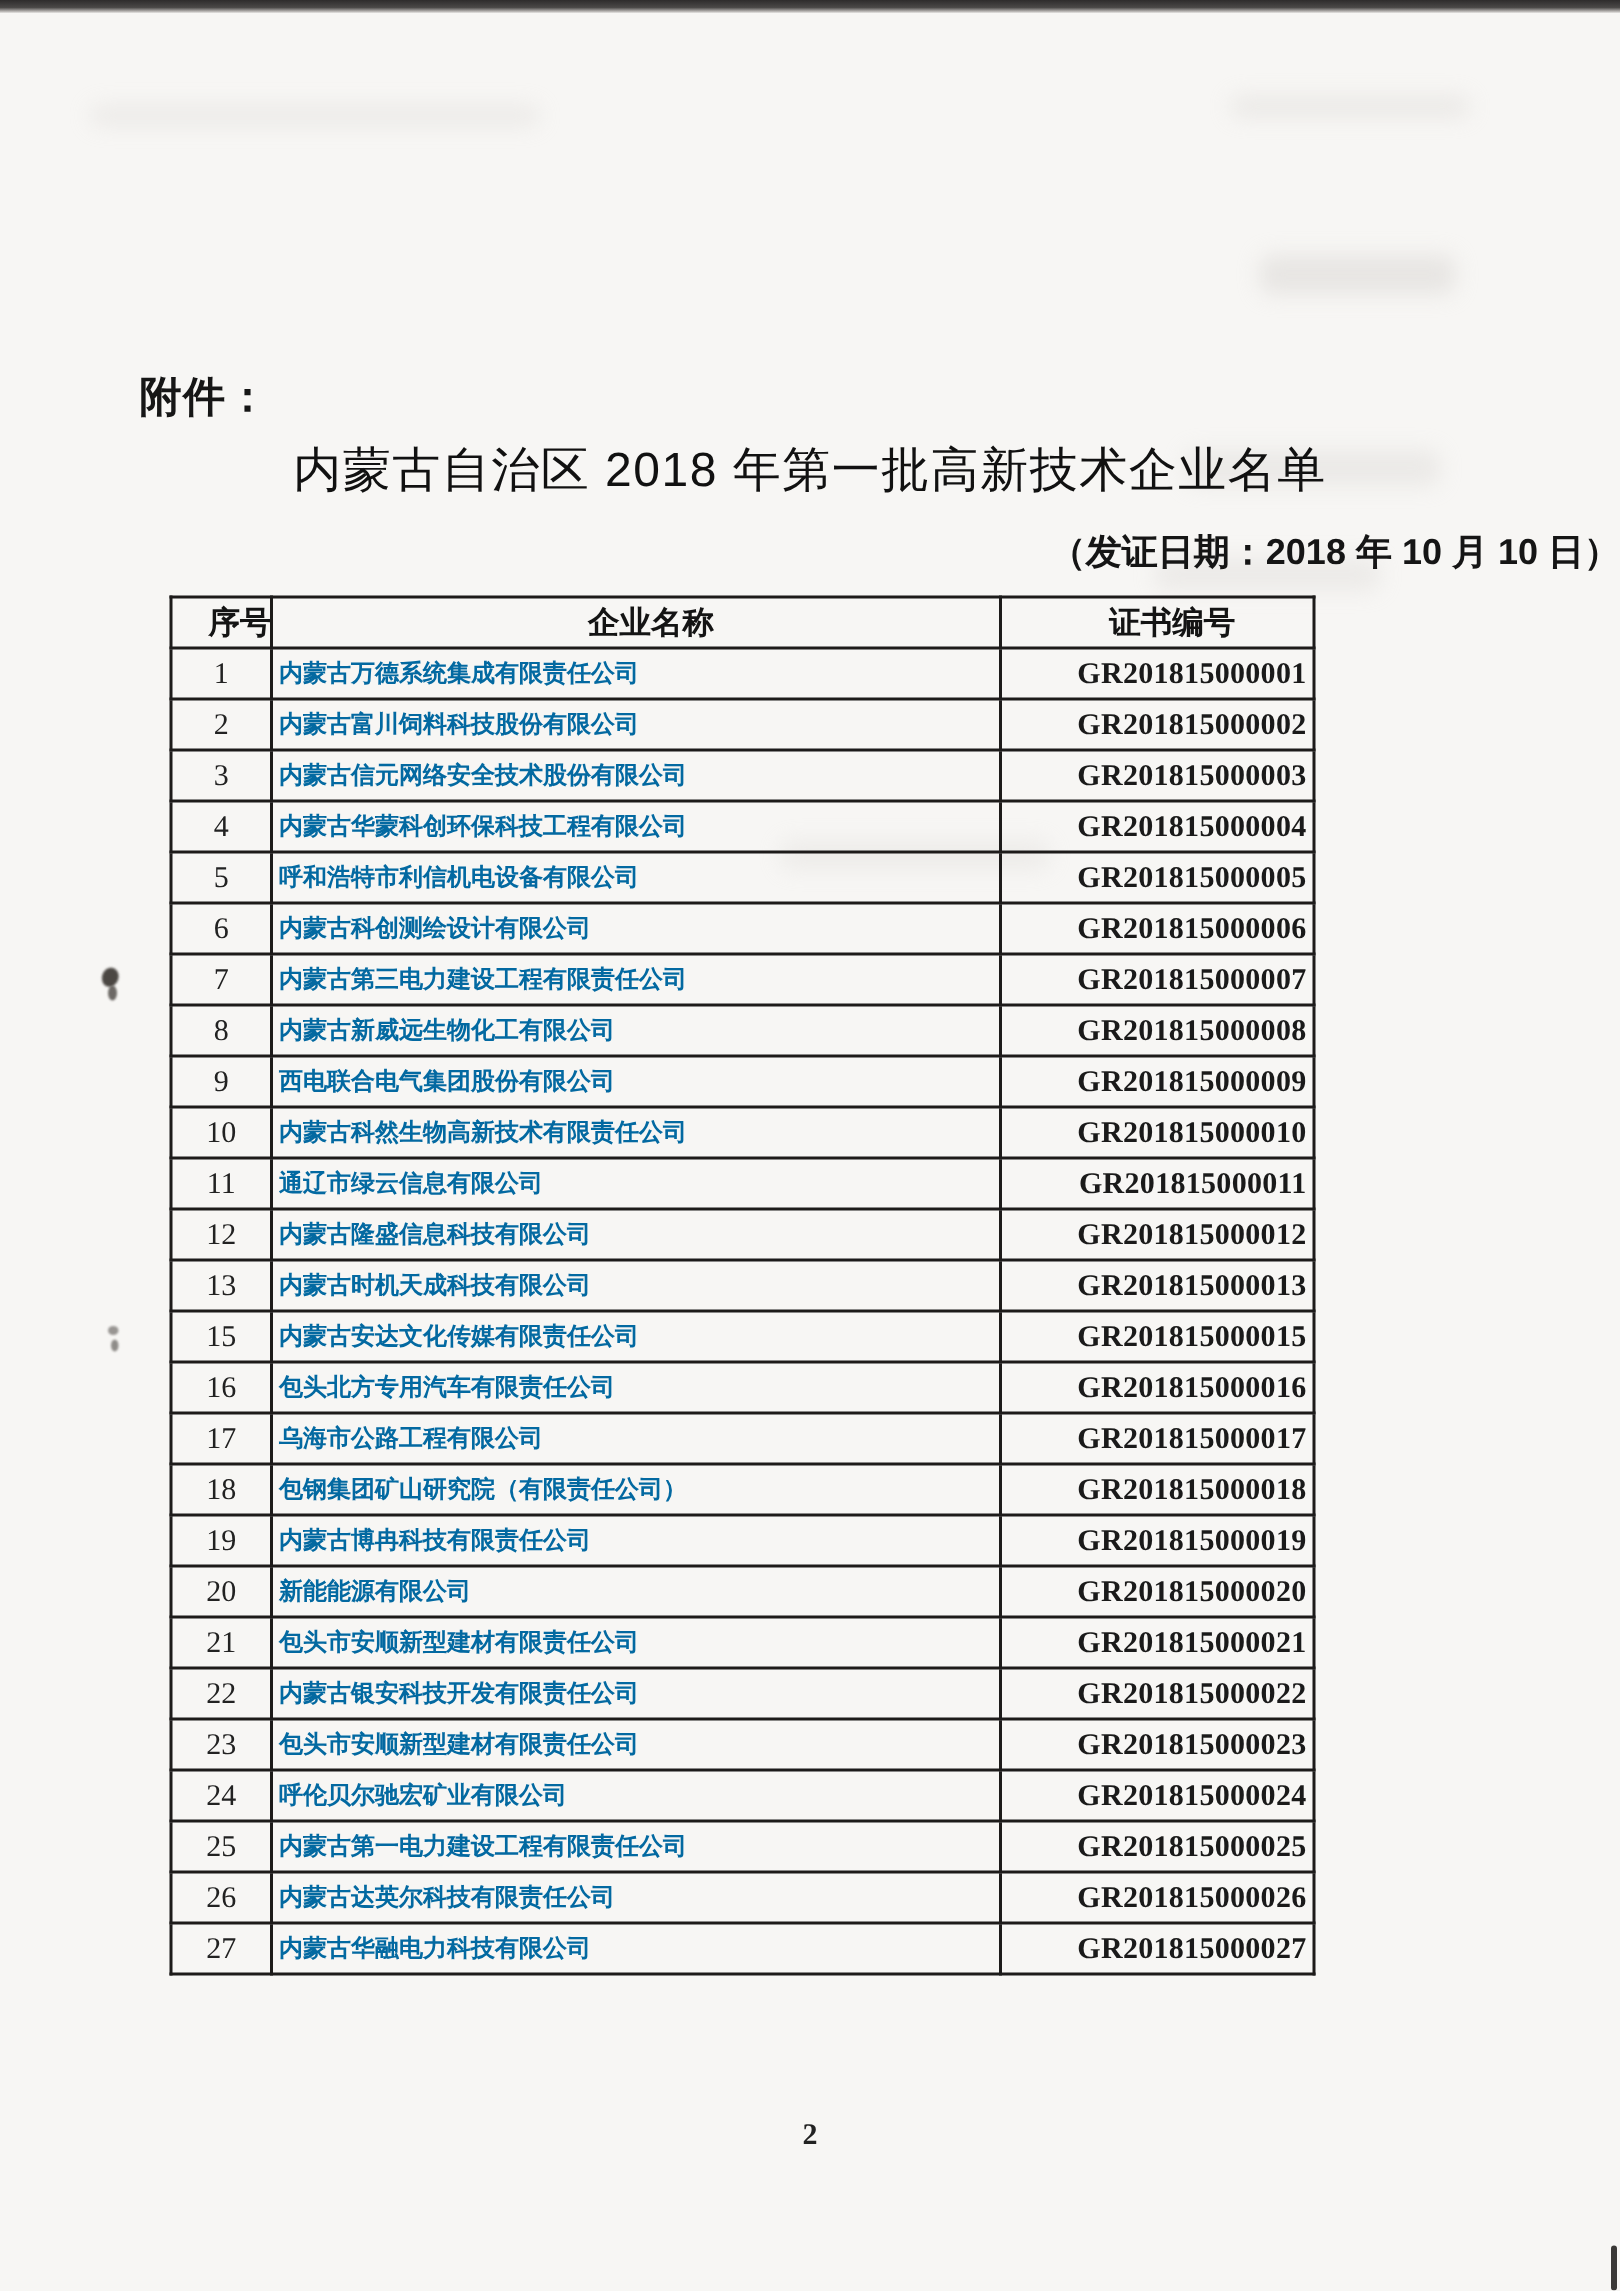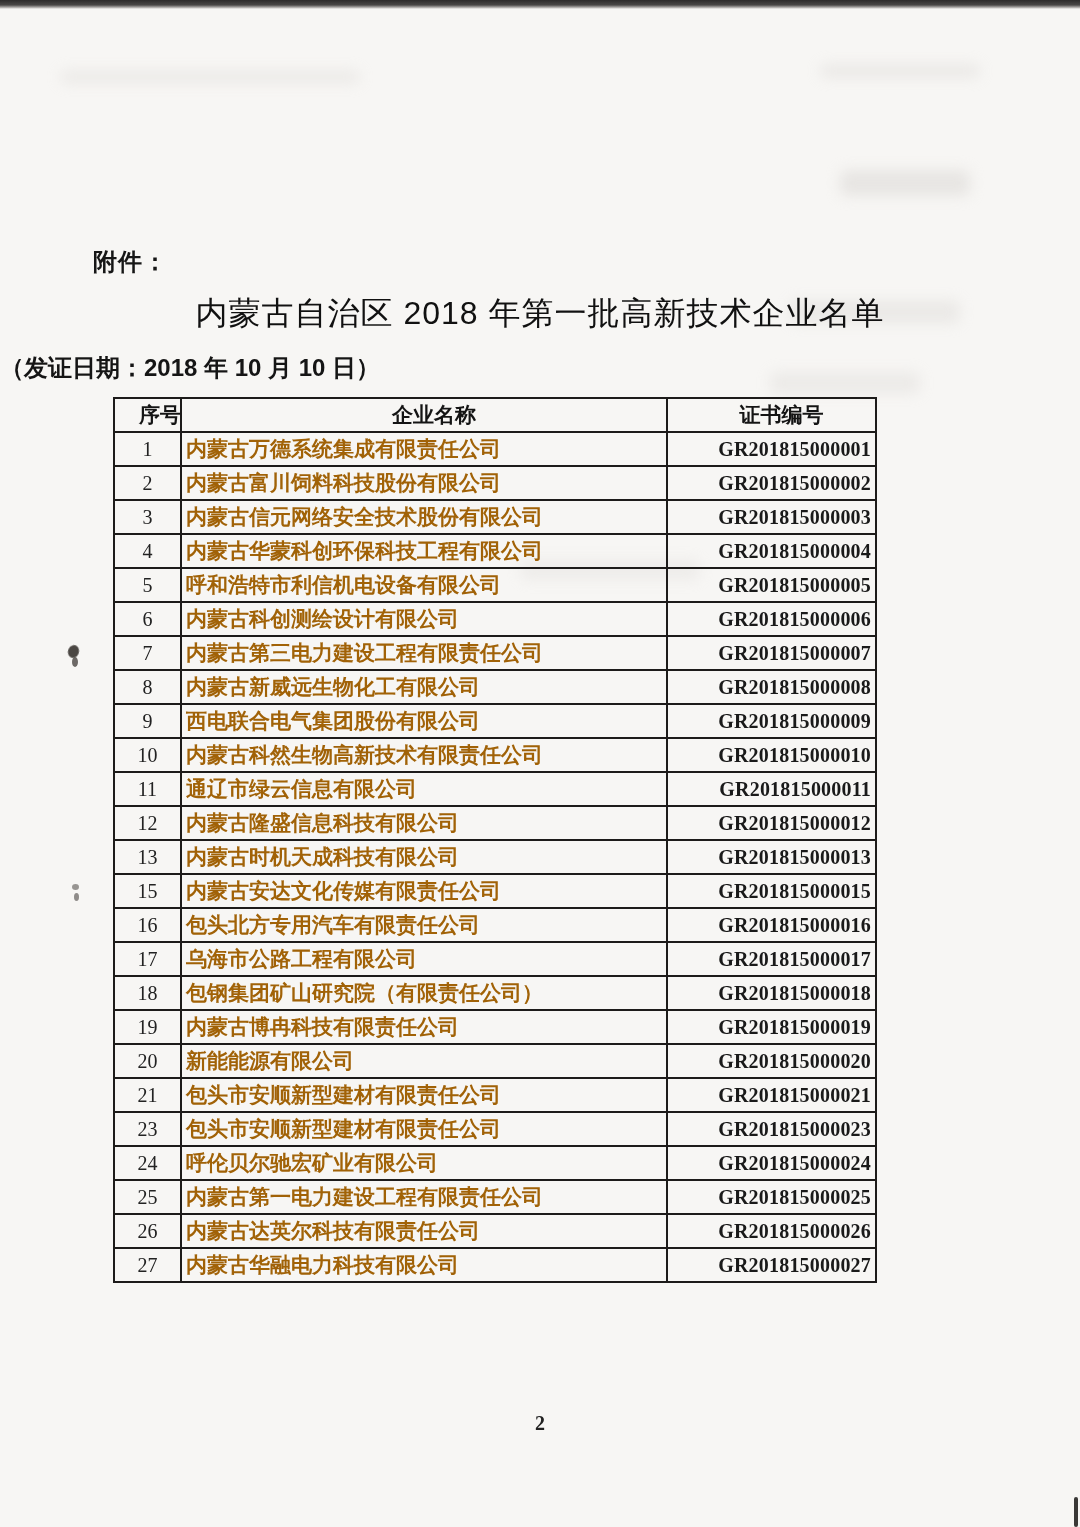--- a/index.html
+++ b/index.html
@@ -49,40 +49,40 @@
   .g1 { left: 840px; top: 170px; width: 130px; height: 26px; }
   .g2 { left: 790px; top: 300px; width: 170px; height: 24px; opacity:.38; }
   .g3 { left: 770px; top: 372px; width: 150px; height: 22px; opacity:.35; }
   .g4 { left: 520px; top: 560px; width: 180px; height: 20px; opacity:.3; }
   .g5 { left: 60px;  top: 70px;  width: 300px; height: 14px; opacity:.35; }
   .g6 { left: 820px; top: 64px;  width: 160px; height: 14px; opacity:.4; }
 
   .attachment-label {
     position: absolute;
     left: 93px; top: 246px;
-    font-size: 24px;
+    font-size: 28px;
     font-weight: 700;
     letter-spacing: 1px;
     color: #161616;
   }
   .doc-title {
     position: absolute;
     left: 0; top: 292px;
     width: 100%;
     text-align: center;
     font-size: 32px;
     font-weight: 400;
     letter-spacing: 1px;
     color: #111;
   }
   .doc-subtitle {
     position: absolute;
     left: 0; top: 352px;
     width: 100%;
-    text-align: left;
+    text-align: right;
     font-size: 24px;
     font-weight: 700;
     color: #151515;
   }
   table.company-table {
     position: absolute;
     left: 113px; top: 397px;
     width: 762px;
     border-collapse: collapse;
     table-layout: fixed;
@@ -107,23 +107,23 @@
   col.c-cert { width: 209px; }
   td.col-no {
     text-align: center;
     font-family: "Liberation Serif", serif;
     font-size: 20px;
     color: #222;
   }
   td.col-name {
     text-align: left;
     padding-left: 14px;
-    font-size: 21px;
-    font-weight: 700;
-    color: #a16207;
+    font-size: 16px;
+    font-weight: 700;
+    color: #0369a1;
   }
   td.col-cert {
     text-align: right;
     font-family: "Liberation Serif", serif;
     font-size: 20px;
     font-weight: 600;
     letter-spacing: 0.2px;
     color: #1a1a1a;
   }
   .page-number {
@@ -267,20 +267,25 @@
         <td class="col-no">20</td>
         <td class="col-name">新能能源有限公司</td>
         <td class="col-cert">GR201815000020</td>
       </tr>
       <tr>
         <td class="col-no">21</td>
         <td class="col-name">包头市安顺新型建材有限责任公司</td>
         <td class="col-cert">GR201815000021</td>
       </tr>
       <tr>
+        <td class="col-no">22</td>
+        <td class="col-name">内蒙古银安科技开发有限责任公司</td>
+        <td class="col-cert">GR201815000022</td>
+      </tr>
+      <tr>
         <td class="col-no">23</td>
         <td class="col-name">包头市安顺新型建材有限责任公司</td>
         <td class="col-cert">GR201815000023</td>
       </tr>
       <tr>
         <td class="col-no">24</td>
         <td class="col-name">呼伦贝尔驰宏矿业有限公司</td>
         <td class="col-cert">GR201815000024</td>
       </tr>
       <tr>

